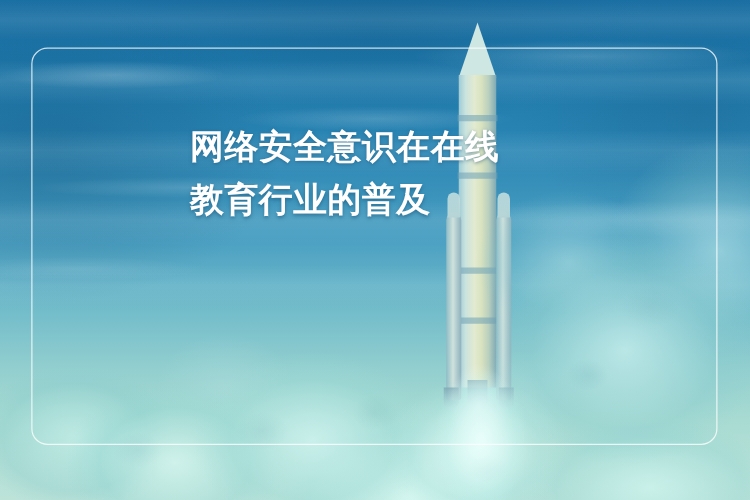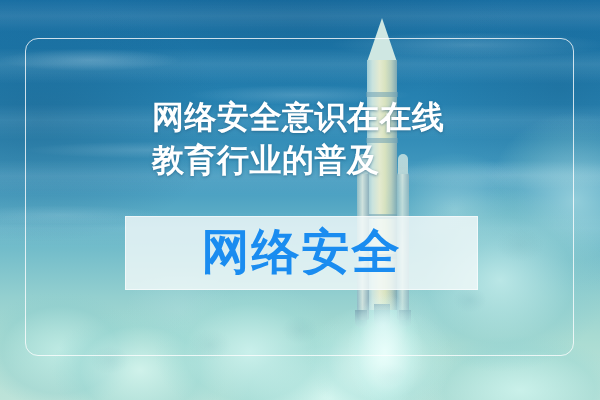--- a/index.html
+++ b/index.html
@@ -179,21 +179,21 @@
     pointer-events: none;
   }
 
   
   .title {
     position: absolute;
     left: 152px;
     top: 96px;
     width: 330px;
     color: #ffffff;
-    font-size: 32px;
+    font-size: 27px;
     font-weight: bold;
     line-height: 43px;
     letter-spacing: 0.5px;
     text-shadow: 0 1px 3px rgba(25,80,115,0.55);
     white-space: pre-line;
   }
 
   
   .headline-box {
     position: absolute;
@@ -244,17 +244,14 @@
 
   <div class="bg-layer bg-smoke"></div>
   <div class="bg-layer bg-smoke-tex"></div>
   <div class="bg-layer bg-plume"></div>
 
   <div class="frame"></div>
 
   <div class="title">网络安全意识在在线
 教育行业的普及</div>
 
-  <div class="headline-box">
-    <span class="headline-text">网络安全</span>
-  </div>
 
 </div>
 
 </body></html>

